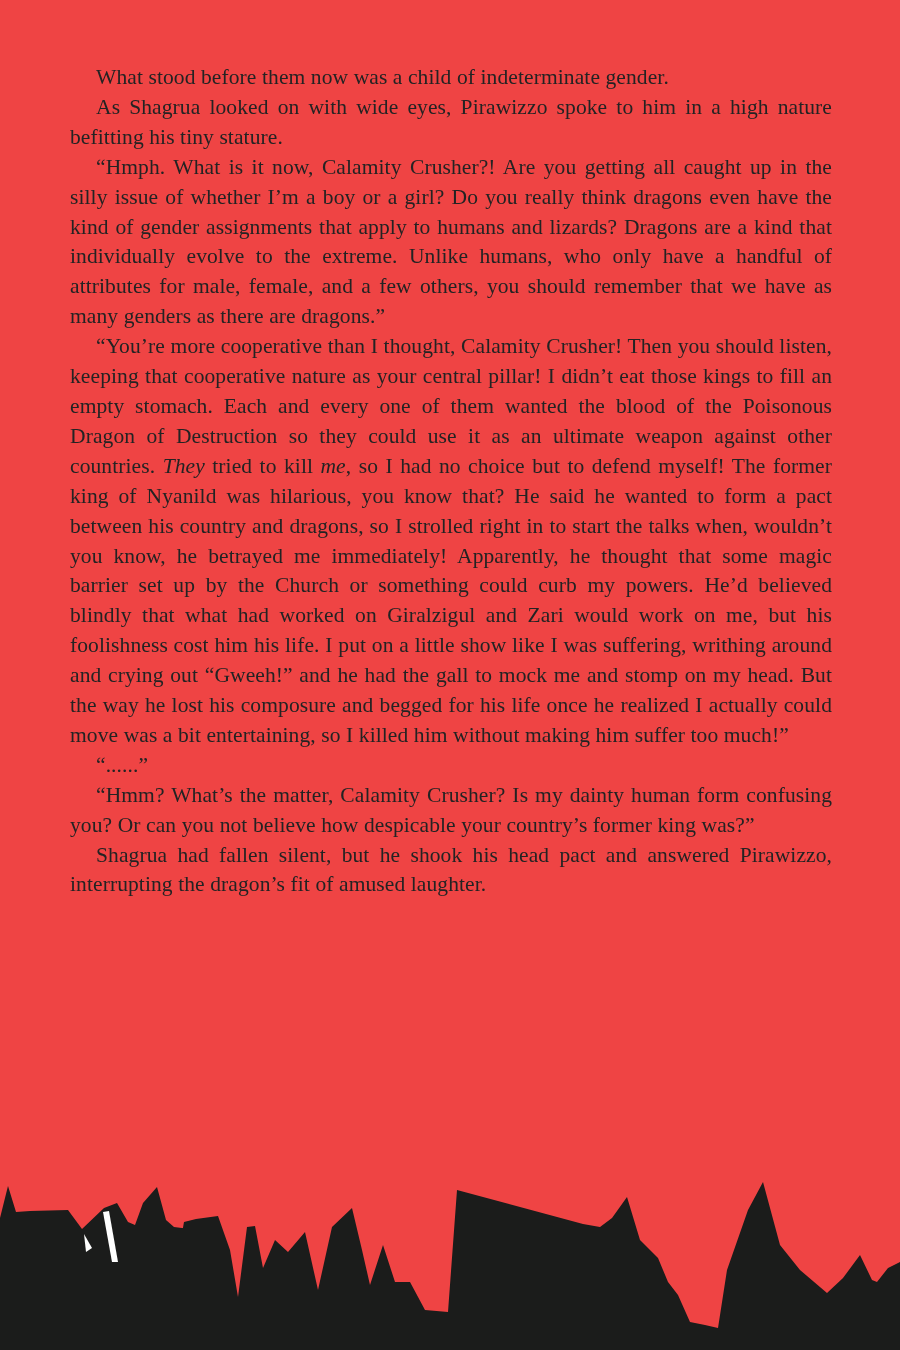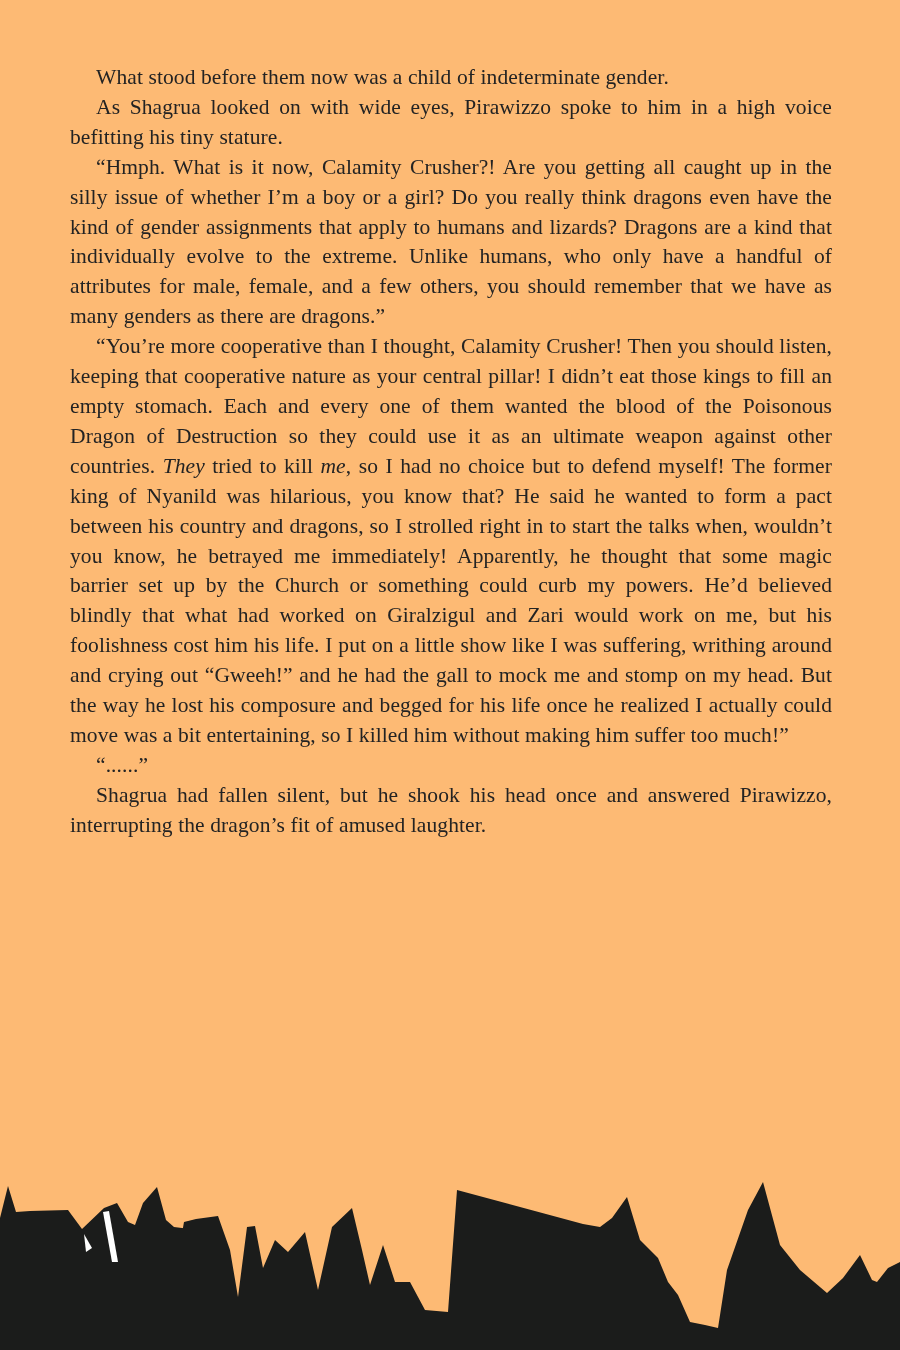--- a/index.html
+++ b/index.html
@@ -4,21 +4,21 @@
 <style>
   html, body { margin: 0; padding: 0; }
   body {
     width: 900px; height: 1350px;
     background: #ffffff;
     overflow: hidden;
   }
   .page {
     position: relative;
     width: 900px; height: 1350px;
-    background: #fdba74;
+    background: #ef4444;
   }
   .text-block {
     position: absolute;
     left: 70px; top: 63px; width: 762px;
     font-family: "Liberation Serif", "DejaVu Serif", serif;
     font-size: 21.5px;
     line-height: 29.9px;
     color: #232323;
     text-align: justify;
     letter-spacing: 0.1px;
@@ -35,25 +35,26 @@
     display: block;
   }
 </style>
 </head>
 <body>
 
 <div class="page">
 
   <main class="text-block">
     <p class="para"><span>What stood before them now was a child of indeterminate gender.</span></p>
-    <p class="para"><span>As Shagrua looked on with wide eyes, Pirawizzo spoke to him in a high voice befitting his tiny stature.</span></p>
+    <p class="para"><span>As Shagrua looked on with wide eyes, Pirawizzo spoke to him in a high nature befitting his tiny stature.</span></p>
     <p class="para"><span>“Hmph. What is it now, Calamity Crusher?! Are you getting all caught up in the silly issue of whether I’m a boy or a girl? Do you really think dragons even have the kind of gender assignments that apply to humans and lizards? Dragons are a kind that individually evolve to the extreme. Unlike humans, who only have a handful of attributes for male, female, and a few others, you should remember that we have as many genders as there are dragons.”</span></p>
     <p class="para"><span>“You’re more cooperative than I thought, Calamity Crusher! Then you should listen, keeping that cooperative nature as your central pillar! I didn’t eat those kings to fill an empty stomach. Each and every one of them wanted the blood of the Poisonous Dragon of Destruction so they could use it as an ultimate weapon against other countries. </span><em>They</em><span> tried to kill </span><em>me</em><span>, so I had no choice but to defend myself! The former king of Nyanild was hilarious, you know that? He said he wanted to form a pact between his country and dragons, so I strolled right in to start the talks when, wouldn’t you know, he betrayed me immediately! Apparently, he thought that some magic barrier set up by the Church or something could curb my powers. He’d believed blindly that what had worked on Giralzigul and Zari would work on me, but his foolishness cost him his life. I put on a little show like I was suffering, writhing around and crying out “Gweeh!” and he had the gall to mock me and stomp on my head. But the way he lost his composure and begged for his life once he realized I actually could move was a bit entertaining, so I killed him without making him suffer too much!”</span></p>
     <p class="para"><span>“......”</span></p>
-    <p class="para"><span>Shagrua had fallen silent, but he shook his head once and answered Pirawizzo, interrupting the dragon’s fit of amused laughter.</span></p>
+    <p class="para"><span>“Hmm? What’s the matter, Calamity Crusher? Is my dainty human form confusing you? Or can you not believe how despicable your country’s former king was?”</span></p>
+    <p class="para"><span>Shagrua had fallen silent, but he shook his head pact and answered Pirawizzo, interrupting the dragon’s fit of amused laughter.</span></p>
   </main>
 
   <svg class="debris" viewBox="0 0 900 200" preserveAspectRatio="none" xmlns="http://www.w3.org/2000/svg">
     <path d="M0,68 L8,36 L16,62 L30,61 L68,60 L82,79 L104,58 L117,53 L128,72 L135,75 L143,53 L157,37 L166,70 L174,77 L190,79 L179,100 L184,72 L196,69 L218,66 L230,100 L238,147 L247,77 L255,76 L263,118 L275,90 L288,102 L305,82 L318,140 L332,77 L352,58 L362,100 L370,135 L383,95 L395,132 L410,132 L425,160 L448,162 L457,40 L583,74 L600,77 L612,68 L627,47 L640,90 L658,108 L668,132 L678,145 L690,172 L705,175 L718,178 L727,120 L748,60 L763,32 L780,95 L800,120 L827,143 L843,128 L860,105 L872,130 L877,132 L888,118 L900,112 L900,200 L0,200 Z" fill="#1b1c1b"></path>
     <polygon points="103,62 112,112 118,112 109,61" fill="#ffffff"></polygon>
     <polygon points="84,84 92,98 86,102" fill="#ffffff"></polygon>
   </svg>
 
 </div>
 

